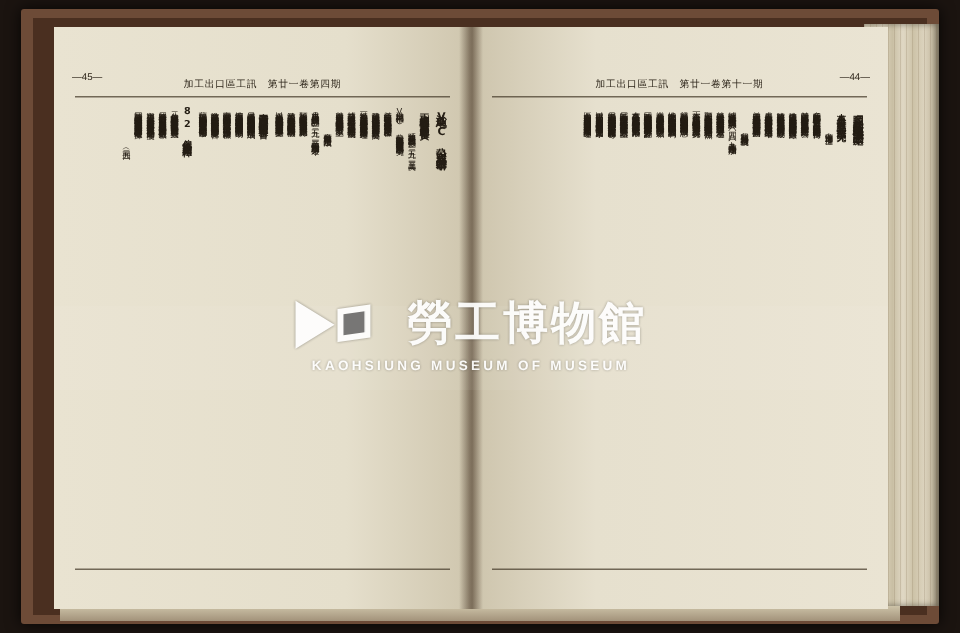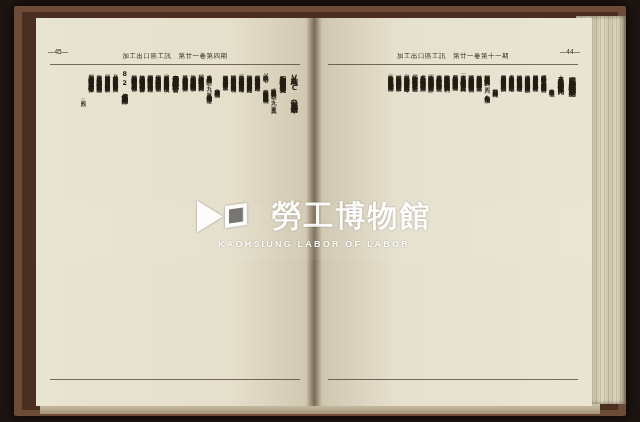--- a/index.html
+++ b/index.html
@@ -325,18 +325,18 @@
       <div class="wm-band"></div>
 
       <div class="watermark">
         <div class="wm-row">
           <div class="wm-mark">
             <div class="tri"></div>
             <div class="sq"></div>
           </div>
           <div class="wm-cn">勞工博物館</div>
         </div>
-        <div class="wm-en">KAOHSIUNG LABOR OF LABOR</div>
+        <div class="wm-en">KAOHSIUNG MUSEUM OF MUSEUM</div>
       </div>
 
     </div>
   </div>
 </div>
 
 </body></html>

